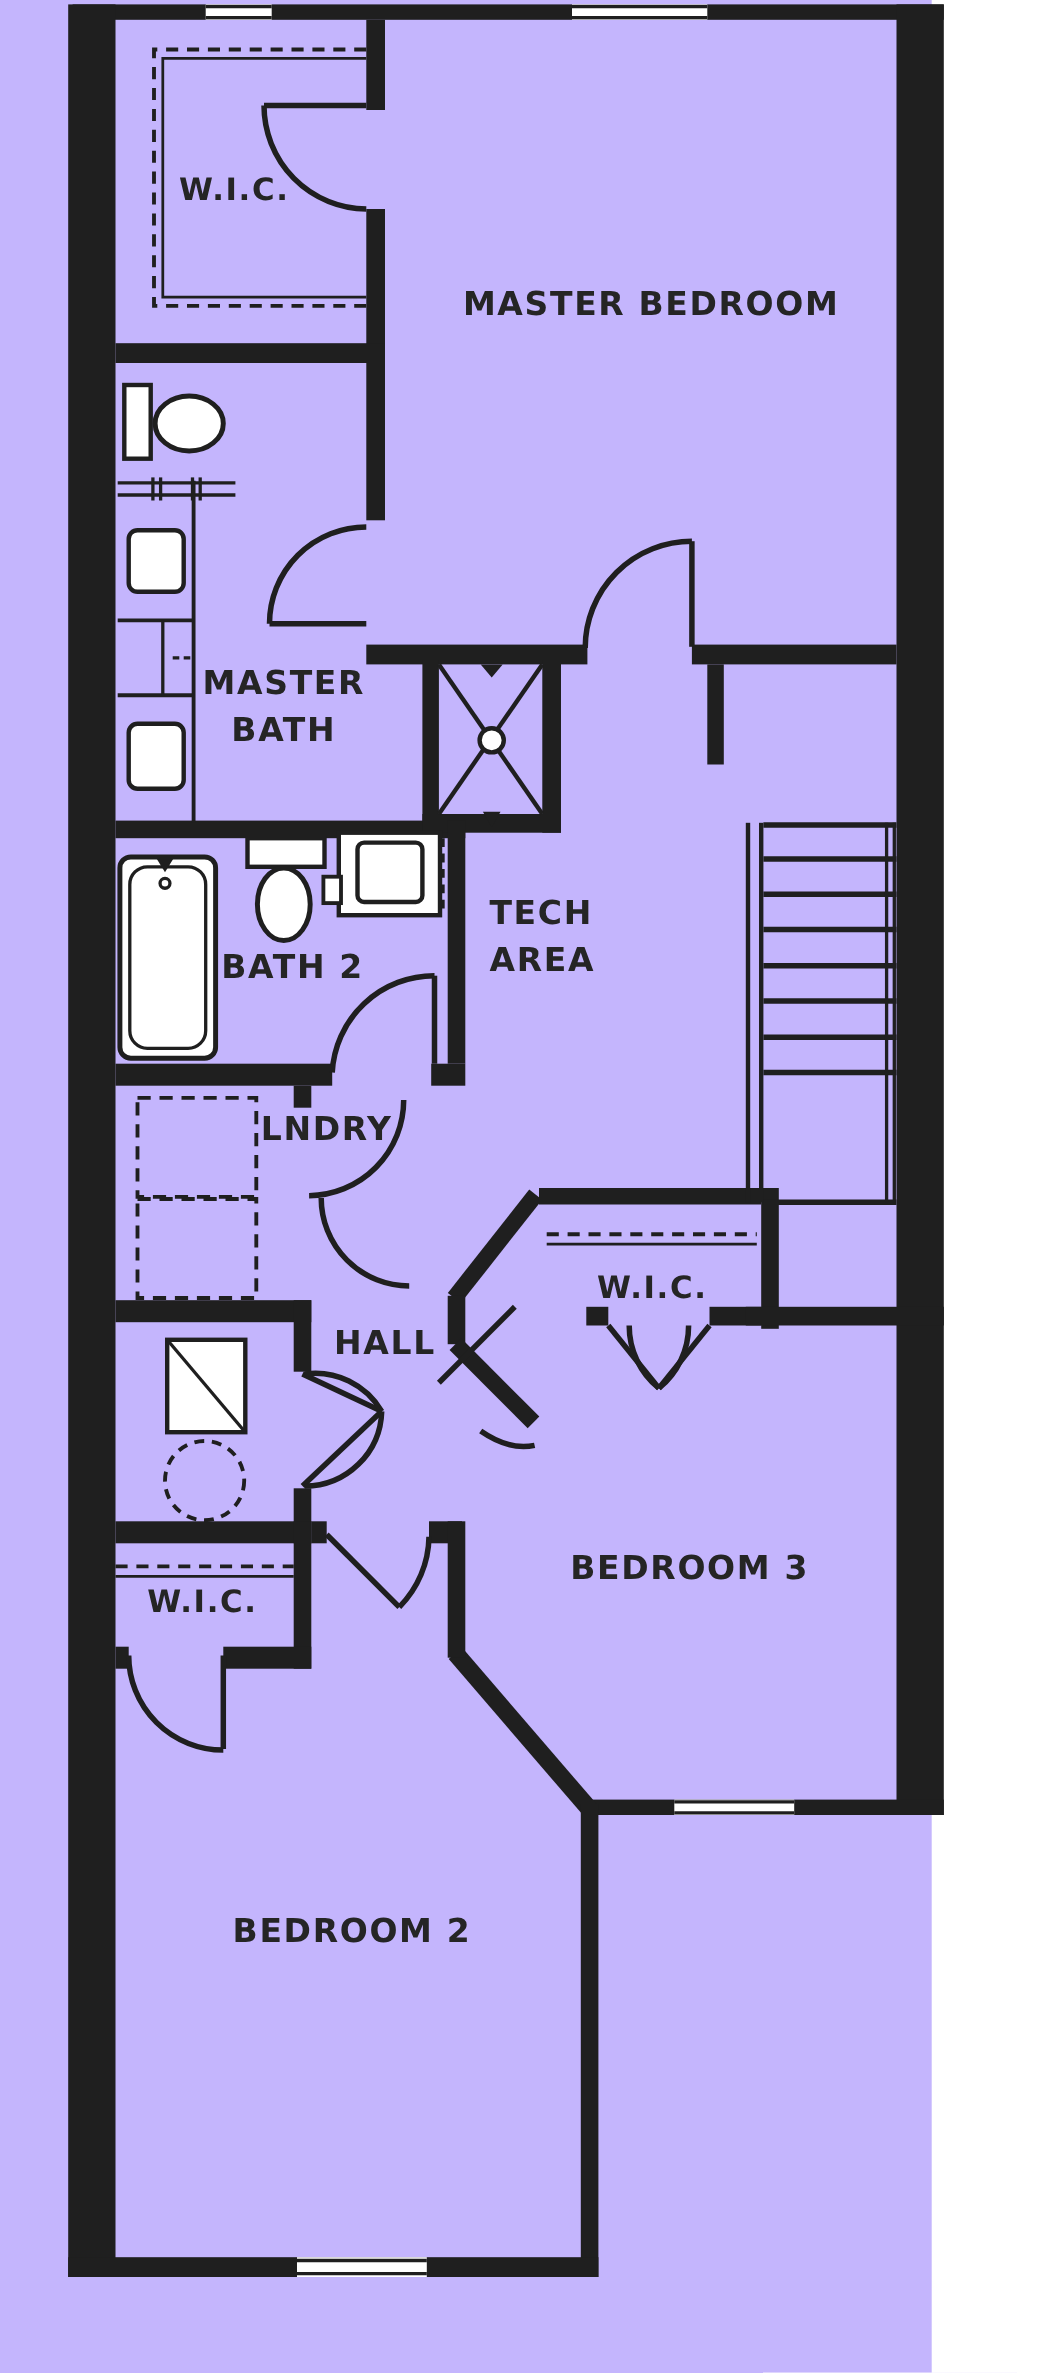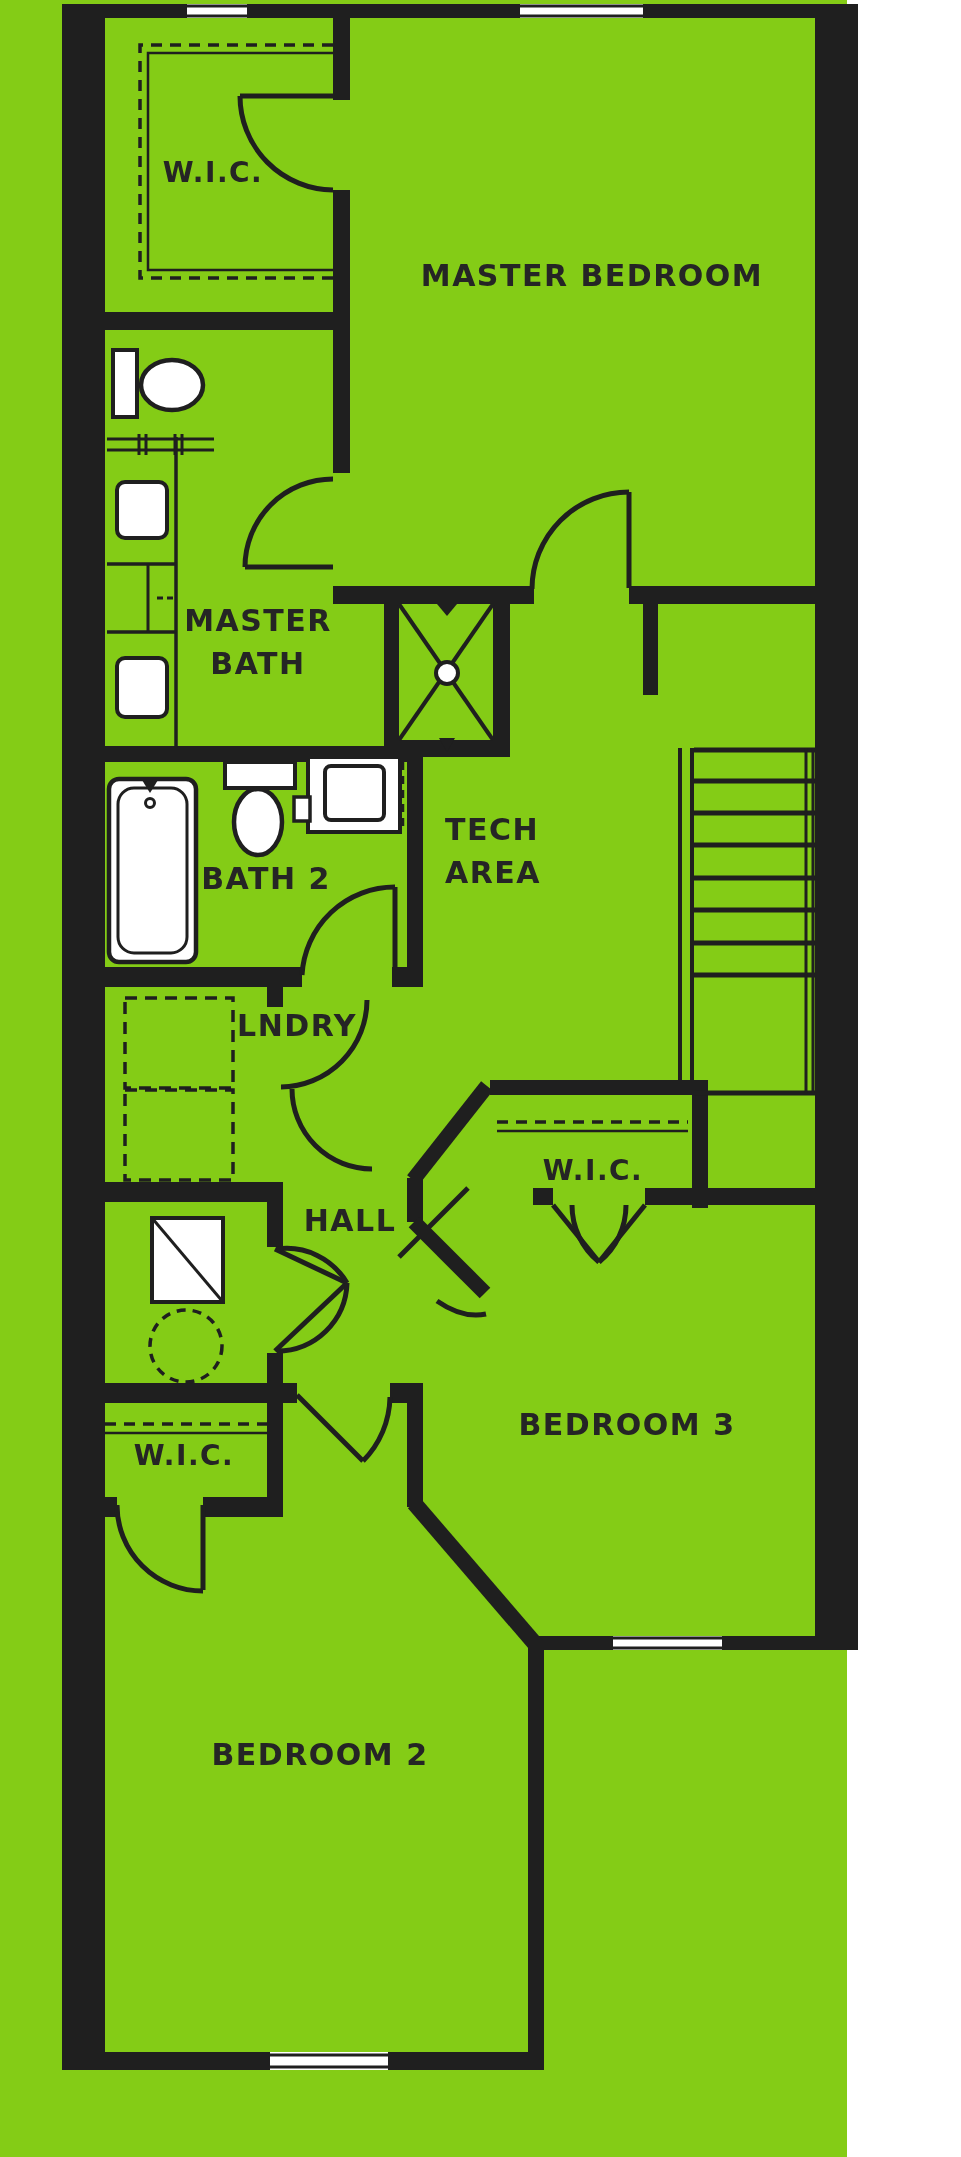--- a/index.html
+++ b/index.html
@@ -1,16 +1,16 @@
 <!DOCTYPE html>
 <html><head>
 <meta charset="utf-8">
 <style>
   html,body{margin:0;padding:0;background:#ffffff;}
-  .plan-wrap{width:847px;height:2157px;position:relative;background:#84cc16;
+  .plan-wrap{width:847px;height:2157px;position:relative;background:#c4b5fd;
     font-family:"DejaVu Sans","Liberation Sans",sans-serif;}
   svg{display:block;}
   .wall{fill:#1f1f1f;stroke:none;}
   .wline{stroke:#1f1f1f;fill:none;}
   .fixt{stroke:#1f1f1f;fill:#ffffff;}
   .fixtn{stroke:#1f1f1f;fill:none;}
   .door{stroke:#1f1f1f;fill:none;stroke-width:5;}
   .roomlabel{fill:#252525;font-weight:bold;font-size:30px;letter-spacing:1.5px;
     text-anchor:middle;font-family:"DejaVu Sans","Liberation Sans",sans-serif;}
   .roomlabel.small{font-size:28px;}

